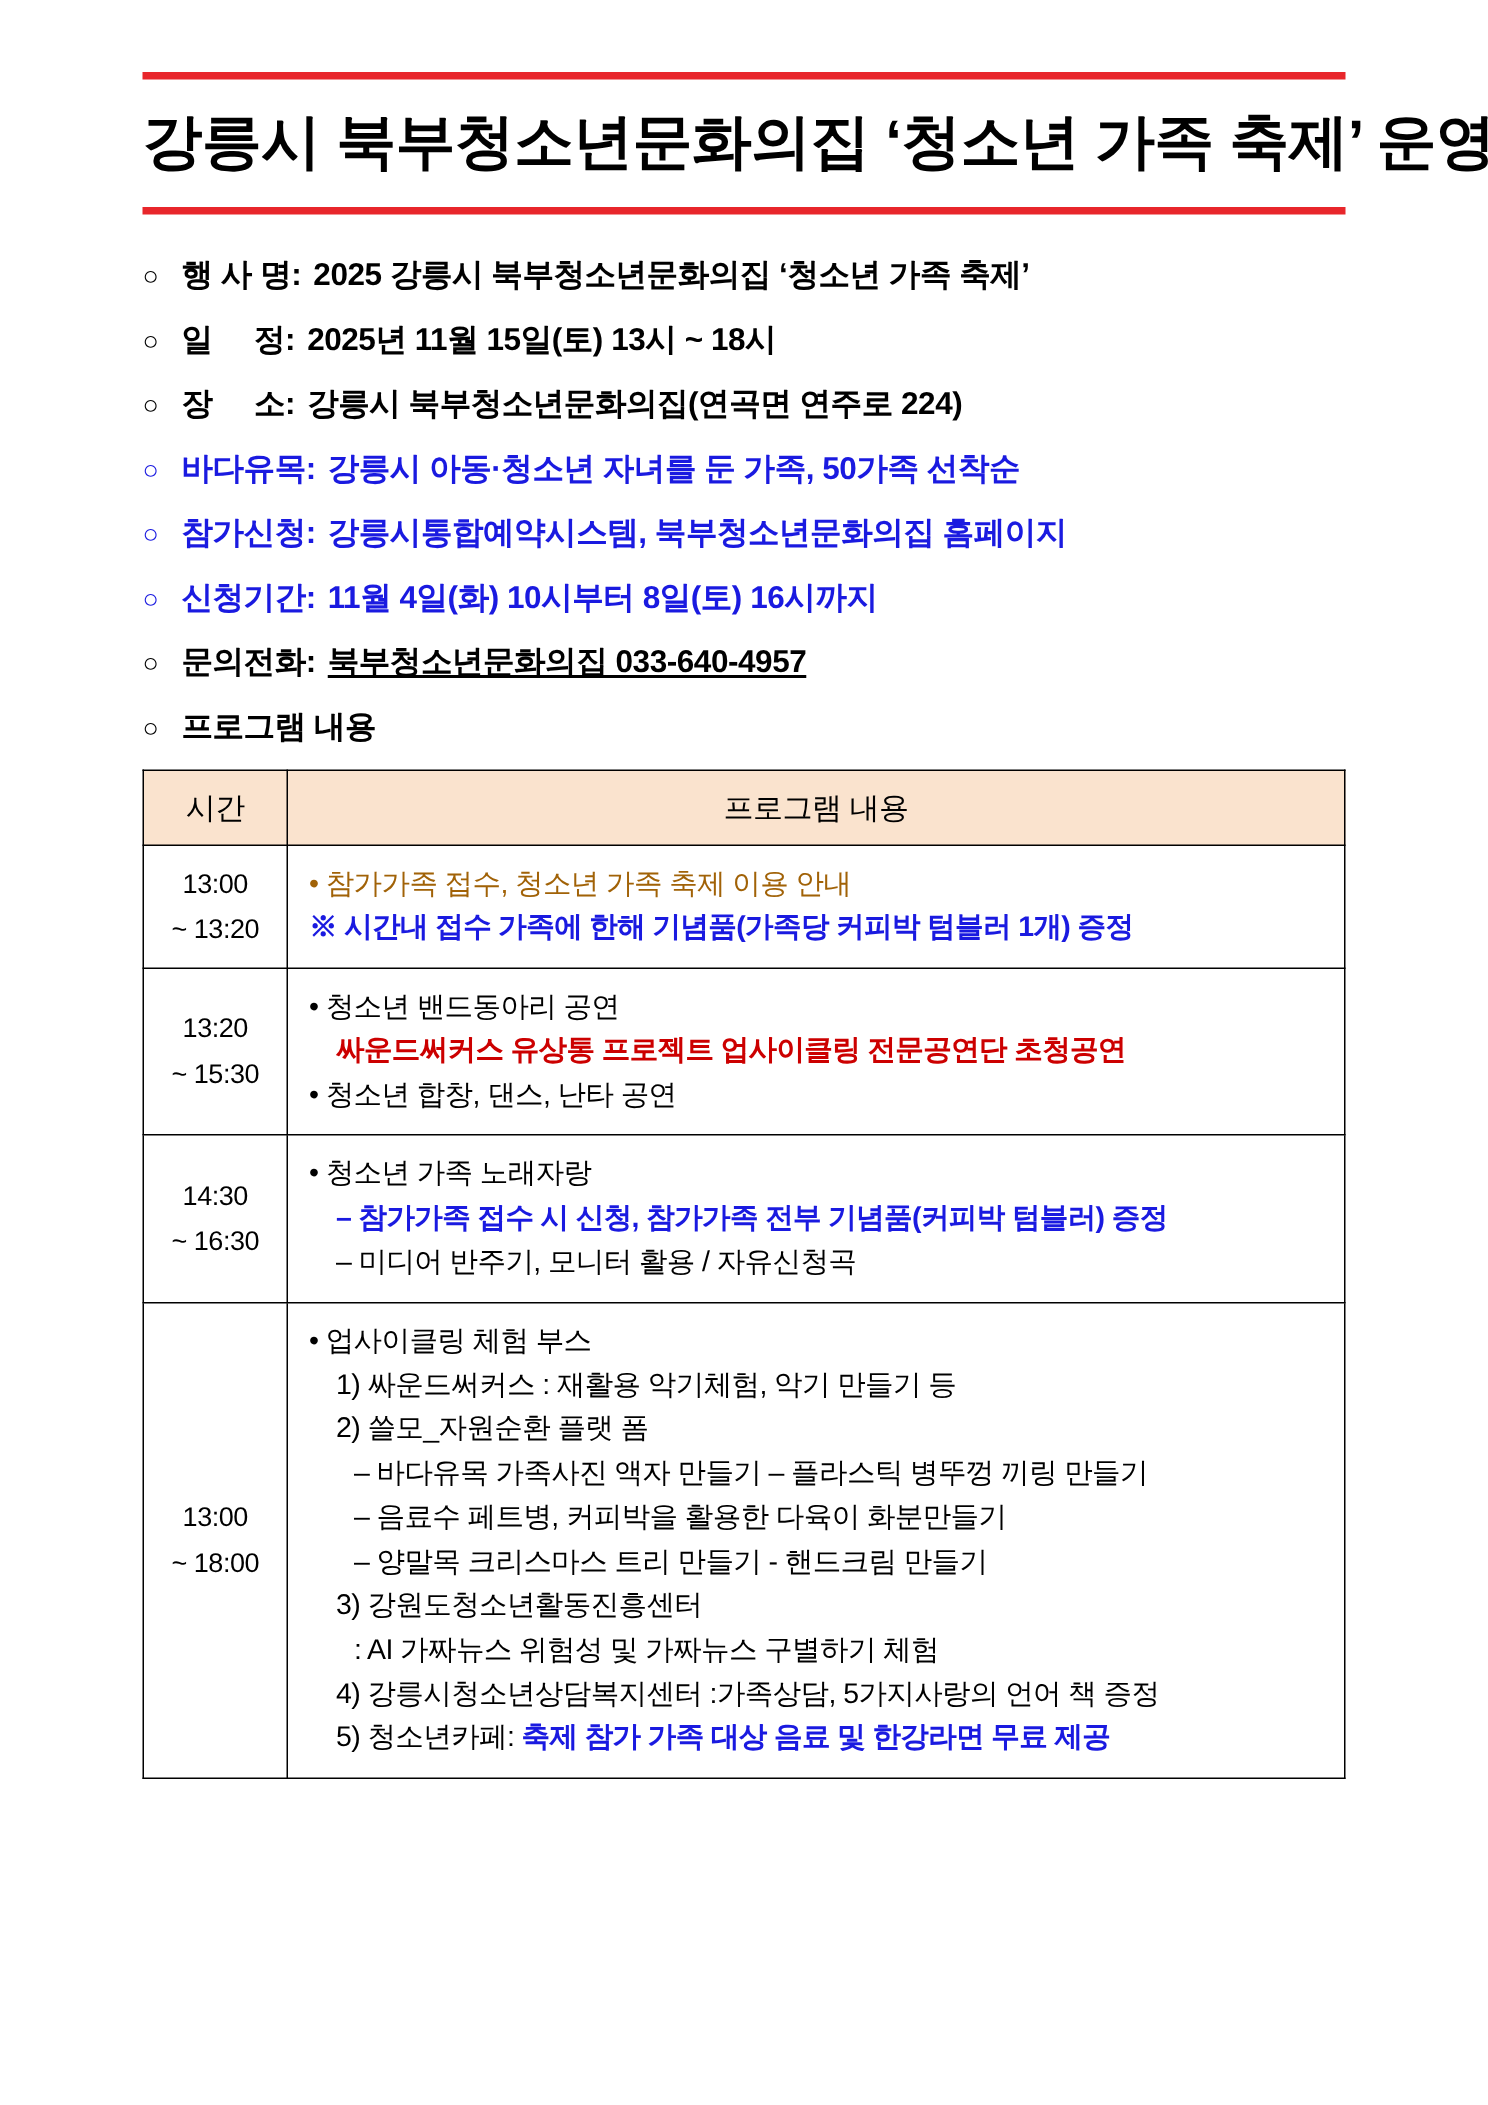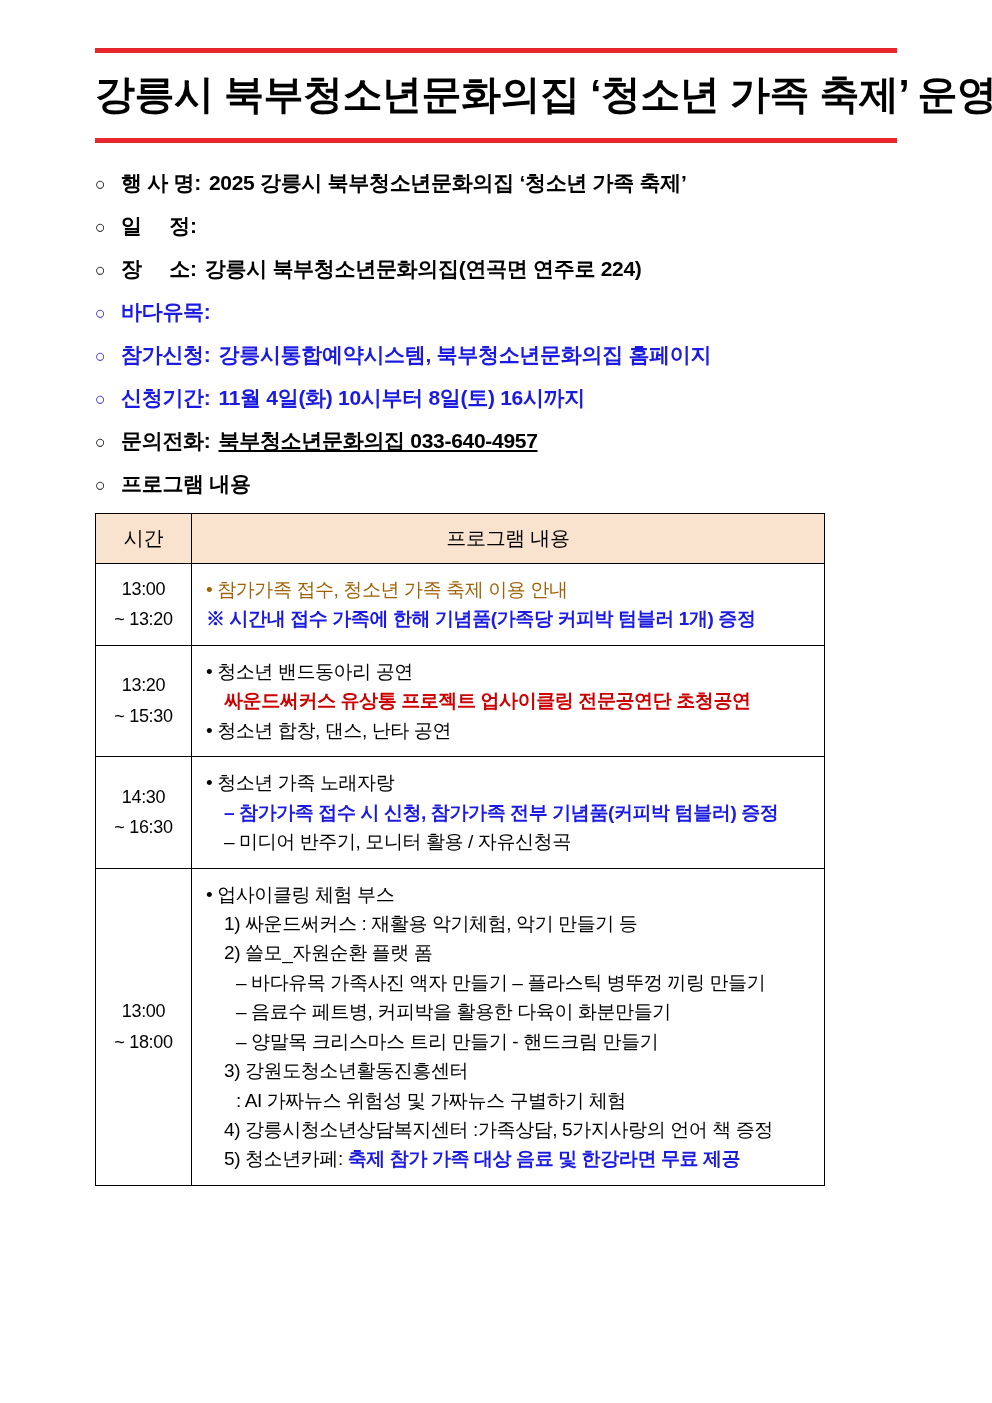--- a/index.html
+++ b/index.html
@@ -58,21 +58,21 @@
     white-space: pre;
     text-align: right;
   }
   .value {
     display: inline-block;
   }
 
   table.program {
     margin: 14px 95px 0 95px;
     border-collapse: collapse;
-    width: 730px;
+    width: 802px;
     table-layout: fixed;
   }
   table.program th, table.program td {
     border: 1px solid #000000;
     vertical-align: middle;
   }
   table.program thead th {
     background: #fae3ce;
     font-size: 20px;
     font-weight: normal;
@@ -112,29 +112,31 @@
 
   <ul class="info-list">
       <li class="info-item" style="color: rgb(0, 0, 0);">
         <span class="bullet">○</span>
         <span class="label">행 사 명:</span>
         <span class="value" style="margin-left: 8px;">2025 강릉시 북부청소년문화의집  ‘청소년 가족 축제’</span>
       </li>
       <li class="info-item" style="color: rgb(0, 0, 0);">
         <span class="bullet">○</span>
         <span class="label">일     정:</span>
+        <span class="value" style="margin-left: 8px;">2025년 11월 15일(토) 13시 ~ 18시</span>
       </li>
       <li class="info-item" style="color: rgb(0, 0, 0);">
         <span class="bullet">○</span>
         <span class="label">장     소:</span>
         <span class="value" style="margin-left: 8px;">강릉시 북부청소년문화의집(연곡면 연주로 224)</span>
       </li>
       <li class="info-item" style="color: rgb(26, 26, 224);">
         <span class="bullet">○</span>
         <span class="label">바다유목:</span>
+        <span class="value" style="margin-left: 8px;">강릉시 아동·청소년 자녀를 둔 가족, 50가족 선착순</span>
       </li>
       <li class="info-item" style="color: rgb(26, 26, 224);">
         <span class="bullet">○</span>
         <span class="label">참가신청:</span>
         <span class="value" style="margin-left: 8px;">강릉시통합예약시스템, 북부청소년문화의집 홈페이지</span>
       </li>
       <li class="info-item" style="color: rgb(26, 26, 224);">
         <span class="bullet">○</span>
         <span class="label">신청기간:</span>
         <span class="value" style="margin-left: 8px;">11월 4일(화) 10시부터 8일(토) 16시까지</span>

